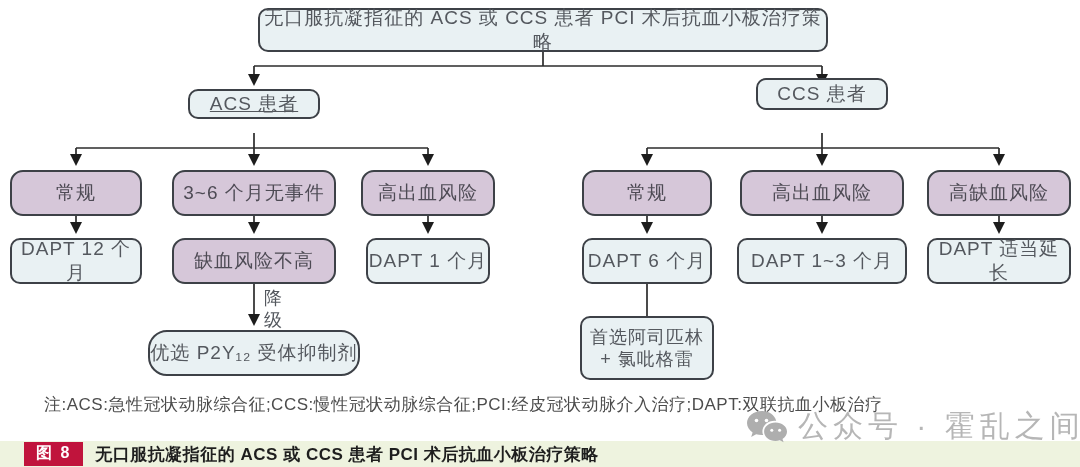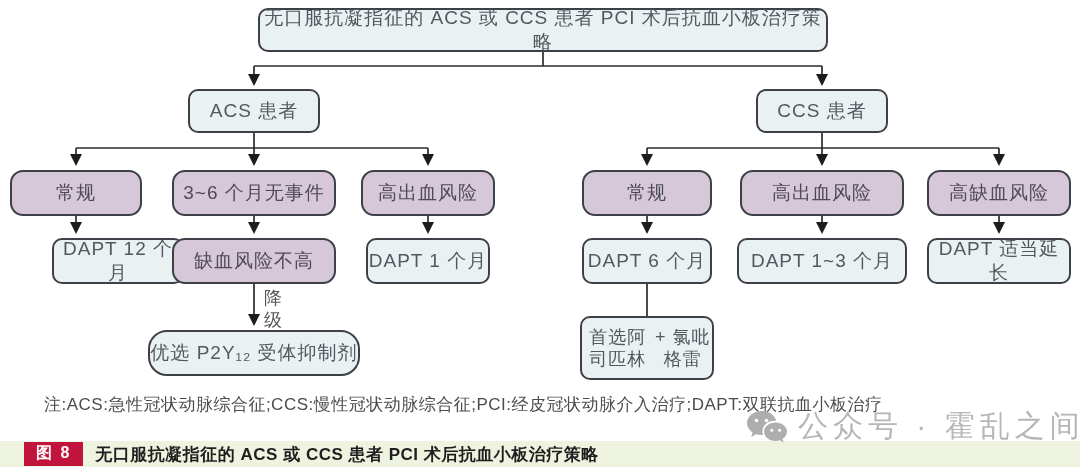--- a/index.html
+++ b/index.html
@@ -8,21 +8,21 @@
     font-family:"Liberation Sans","DejaVu Sans",sans-serif;background:#ffffff;
   }
   .wires{position:absolute;left:0;top:0;width:1080px;height:467px;z-index:1;}
   .node{
     position:absolute;z-index:2;display:flex;align-items:center;justify-content:center;
     border:2px solid #3d4147;border-radius:10px;background:#e9f1f3;
     color:#54585e;font-size:19px;letter-spacing:1px;text-align:center;line-height:1.25;
     box-sizing:border-box;
   }
   .node.purple{background:#d6c7d9;color:#4e4b55;border-radius:13px;}
-  .node.twoline{flex-direction:row;font-size:18px;}
+  .node.twoline{flex-direction:column;font-size:18px;}
   .edge-label{
     position:absolute;z-index:2;width:22px;line-height:1.2;word-break:break-all;
     font-size:18px;color:#54585e;text-align:center;
   }
   .note{
     position:absolute;z-index:2;left:44px;top:393px;width:1010px;
     font-size:17px;color:#4c4c4c;letter-spacing:0.5px;
   }
   .watermark{
     position:absolute;z-index:3;left:746px;top:406px;display:flex;align-items:center;gap:10px;
@@ -76,31 +76,31 @@
       <path d="M822,216 V232" marker-end="url(#arr)"></path>
       <path d="M999,216 V232" marker-end="url(#arr)"></path>
 
       <path d="M254,284 V324" marker-end="url(#arr)"></path>
       <path d="M647,284 V316"></path>
     </g>
   </svg>
 
   <div class="node" style="left:258px;top:8px;width:570px;height:44px;">无口服抗凝指征的 ACS 或 CCS 患者 PCI 术后抗血小板治疗策略</div>
 
-  <div class="node" style="left:188px;top:89px;width:132px;height:44px;">ACS 患者</div>
-  <div class="node" style="left:756px;top:89px;width:132px;height:44px;">CCS 患者</div>
+  <div class="node" style="left:188px;top:89px;width:132px;height:30px;text-decoration:underline;">ACS 患者</div>
+  <div class="node" style="left:756px;top:78px;width:132px;height:32px;">CCS 患者</div>
 
   <div class="node purple" style="left:10px;top:170px;width:132px;height:46px;">常规</div>
   <div class="node purple" style="left:172px;top:170px;width:164px;height:46px;">3~6 个月无事件</div>
   <div class="node purple" style="left:361px;top:170px;width:134px;height:46px;">高出血风险</div>
   <div class="node purple" style="left:582px;top:170px;width:130px;height:46px;">常规</div>
   <div class="node purple" style="left:740px;top:170px;width:164px;height:46px;">高出血风险</div>
   <div class="node purple" style="left:927px;top:170px;width:144px;height:46px;">高缺血风险</div>
 
-  <div class="node" style="left:10px;top:238px;width:132px;height:46px;margin-left:42px;">DAPT 12 个月</div>
+  <div class="node" style="left:10px;top:238px;width:132px;height:46px;">DAPT 12 个月</div>
   <div class="node purple" style="left:172px;top:238px;width:164px;height:46px;">缺血风险不高</div>
   <div class="node" style="left:366px;top:238px;width:124px;height:46px;">DAPT 1 个月</div>
   <div class="node" style="left:582px;top:238px;width:130px;height:46px;">DAPT 6 个月</div>
   <div class="node" style="left:737px;top:238px;width:170px;height:46px;">DAPT 1~3 个月</div>
   <div class="node" style="left:927px;top:238px;width:144px;height:46px;">DAPT 适当延长</div>
 
   <div class="edge-label" style="left:262px;top:288px;text-align:center;">降级</div>
 
   <div class="node" style="left:148px;top:330px;width:212px;height:46px;border-radius:19px;">优选 P2Y₁₂ 受体抑制剂</div>
   <div class="node twoline" style="left:580px;top:316px;width:134px;height:64px;">

